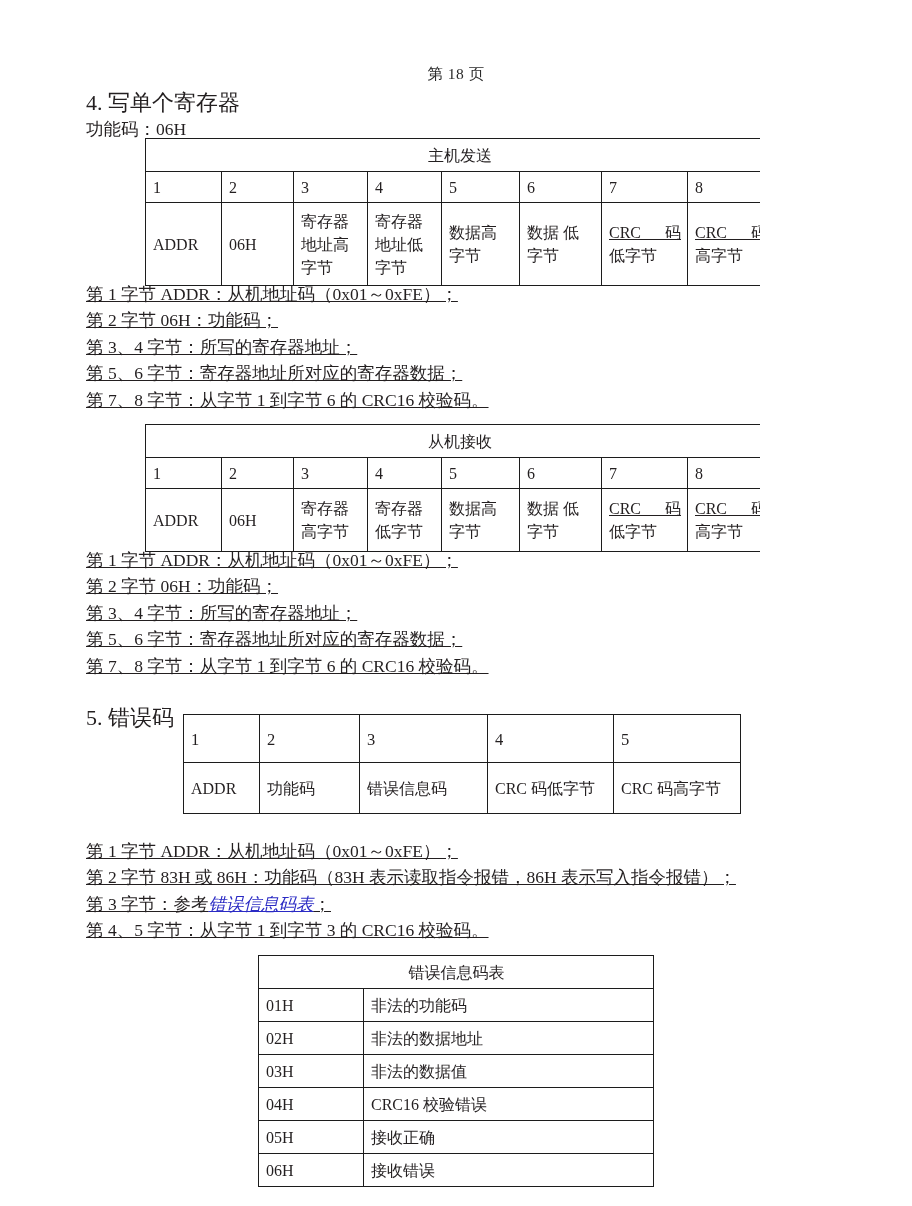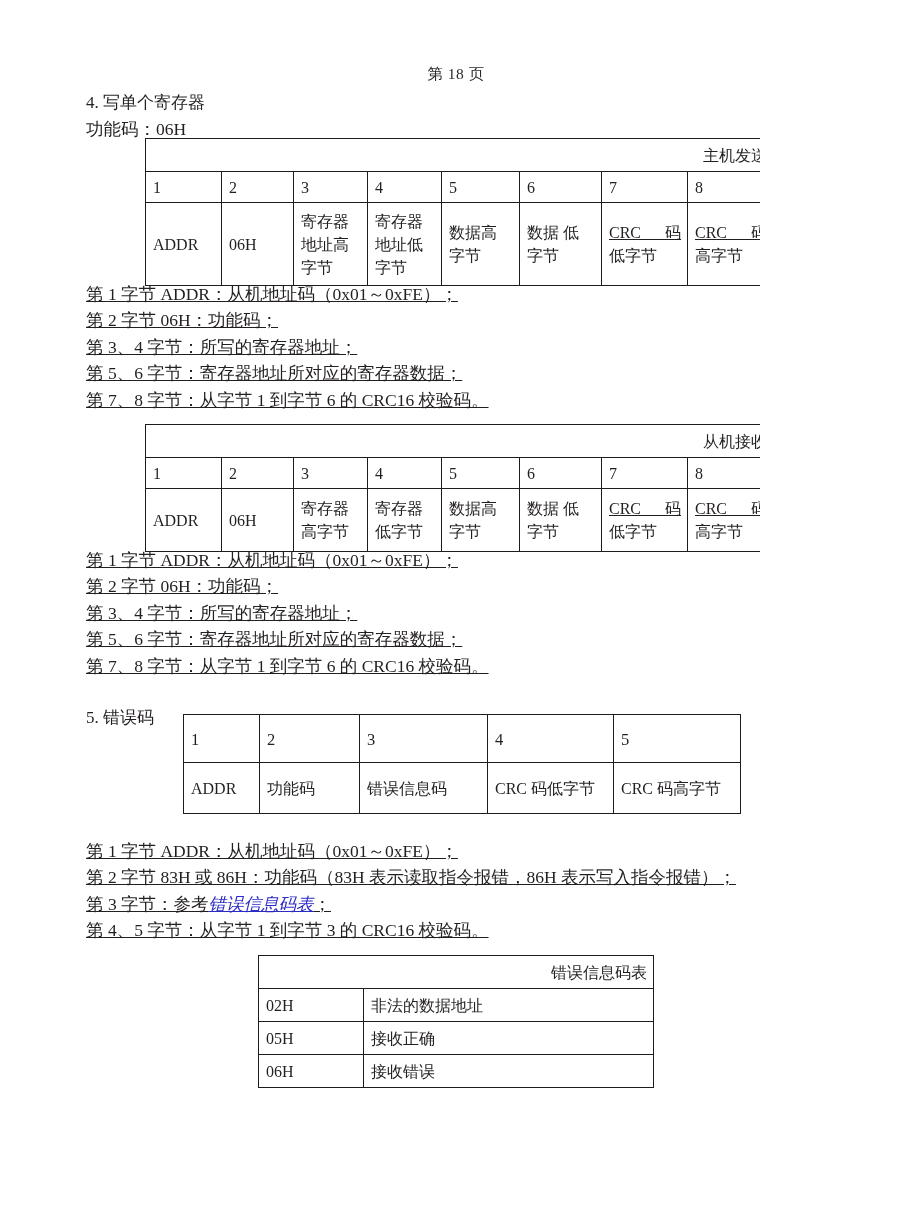--- a/index.html
+++ b/index.html
@@ -36,21 +36,21 @@
 
   
   .txt {
     position: absolute;
     left: 86px;
     font-size: 17.5px;
     line-height: 26px;
     white-space: nowrap;
     color: #231f20;
   }
-  .heading { font-size: 17px; }
+  .heading { font-size: 22px; }
 
   .para-list {
     position: absolute;
     left: 86px;
     font-size: 17.5px;
     line-height: 26.4px;
     color: #231f20;
   }
   .para-list div { white-space: nowrap; text-decoration: underline; }
 
@@ -69,21 +69,21 @@
     table-layout: fixed;
   }
   table.doc-table td {
     border: 1px solid #1c1c1c;
     padding: 3px 6px 3px 7px;
     vertical-align: middle;
     line-height: 23px;
     font-size: 16px;
   }
   td.title-cell {
-    text-align: right;
+    text-align: center;
     vertical-align: middle;
     height: 26px;
   }
   td.num-cell {
     vertical-align: top;
     height: 24px;
     padding-top: 1px;
     font-size: 16.5px;
   }
   td.body-cell {
@@ -301,24 +301,36 @@
   <table class="doc-table t-msg" style="top:955px;">
     <colgroup>
       <col style="width:105px">
         <col style="width:290px">
     </colgroup>
     <tbody>
         <tr>
       <td class="title-cell" colspan="2">错误信息码表</td>
     </tr>
     <tr>
+      <td>01H</td>
+      <td>非法的功能码</td>
+    </tr>
+    <tr>
       <td>02H</td>
       <td>非法的数据地址</td>
     </tr>
     <tr>
+      <td>03H</td>
+      <td>非法的数据值</td>
+    </tr>
+    <tr>
+      <td>04H</td>
+      <td>CRC16 校验错误</td>
+    </tr>
+    <tr>
       <td>05H</td>
       <td>接收正确</td>
     </tr>
     <tr>
       <td>06H</td>
       <td>接收错误</td>
     </tr>
 
   </tbody>
     </table>

